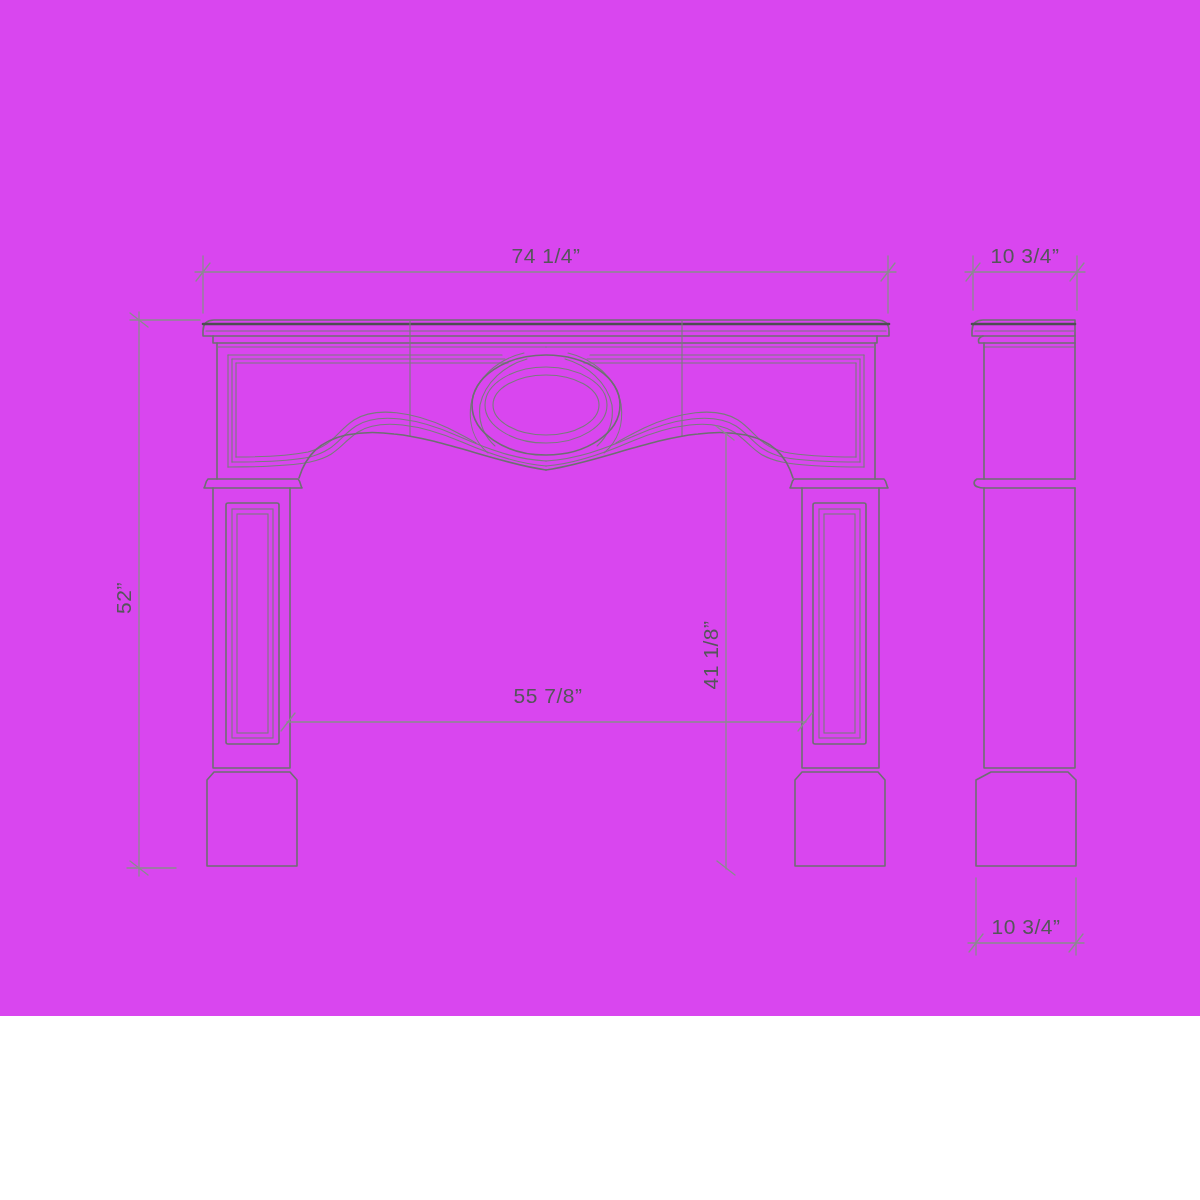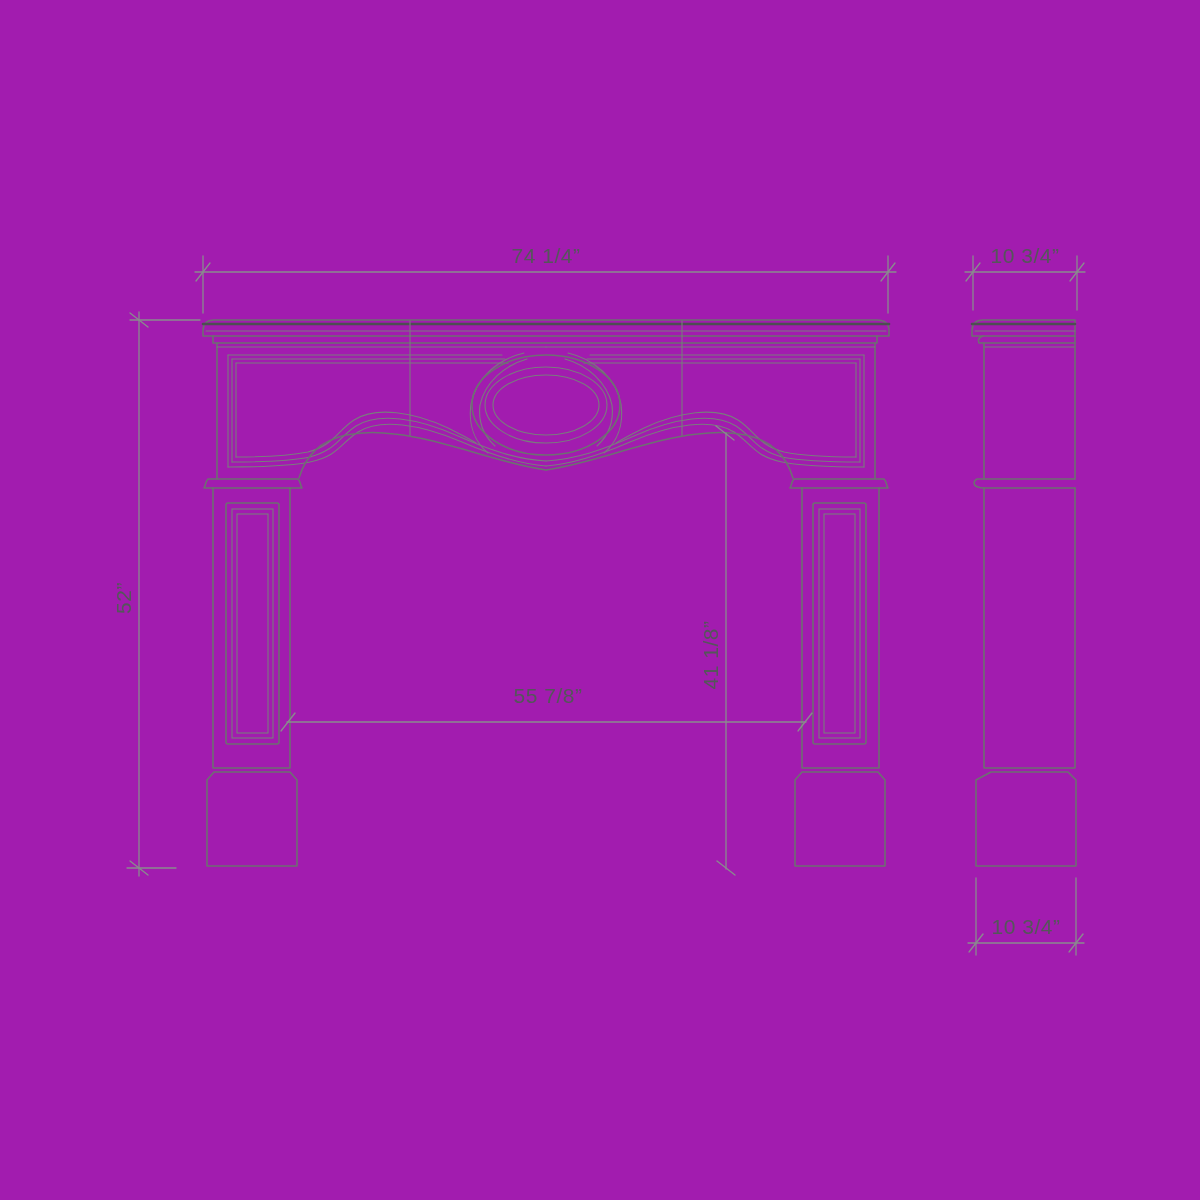--- a/index.html
+++ b/index.html
@@ -1,16 +1,16 @@
 <!DOCTYPE html>
 <html><head>
 <meta charset="utf-8">
 <style>
   html,body{margin:0;padding:0;background:#ffffff;}
-  .stage{width:1200px;height:1200px;background:#a21caf;position:relative;overflow:hidden;}
+  .stage{width:1200px;height:1016px;background:#d946ef;position:relative;overflow:hidden;}
   svg{display:block;}
   .ol  {stroke:#6e6f72;stroke-width:1.6;fill:none;stroke-linecap:round;stroke-linejoin:round;}
   .fin {stroke:#7a7b7e;stroke-width:1.1;fill:none;stroke-linecap:round;}
   .thk {stroke:#4d4e52;stroke-width:2.6;fill:none;stroke-linecap:round;}
   .dim {stroke:#8a8b8e;stroke-width:1.3;fill:none;stroke-linecap:round;}
   .dimtxt{fill:#55565a;font-family:"Liberation Sans",sans-serif;font-size:21px;letter-spacing:.5px;text-anchor:middle;}
 </style>
 </head>
 <body>
 

